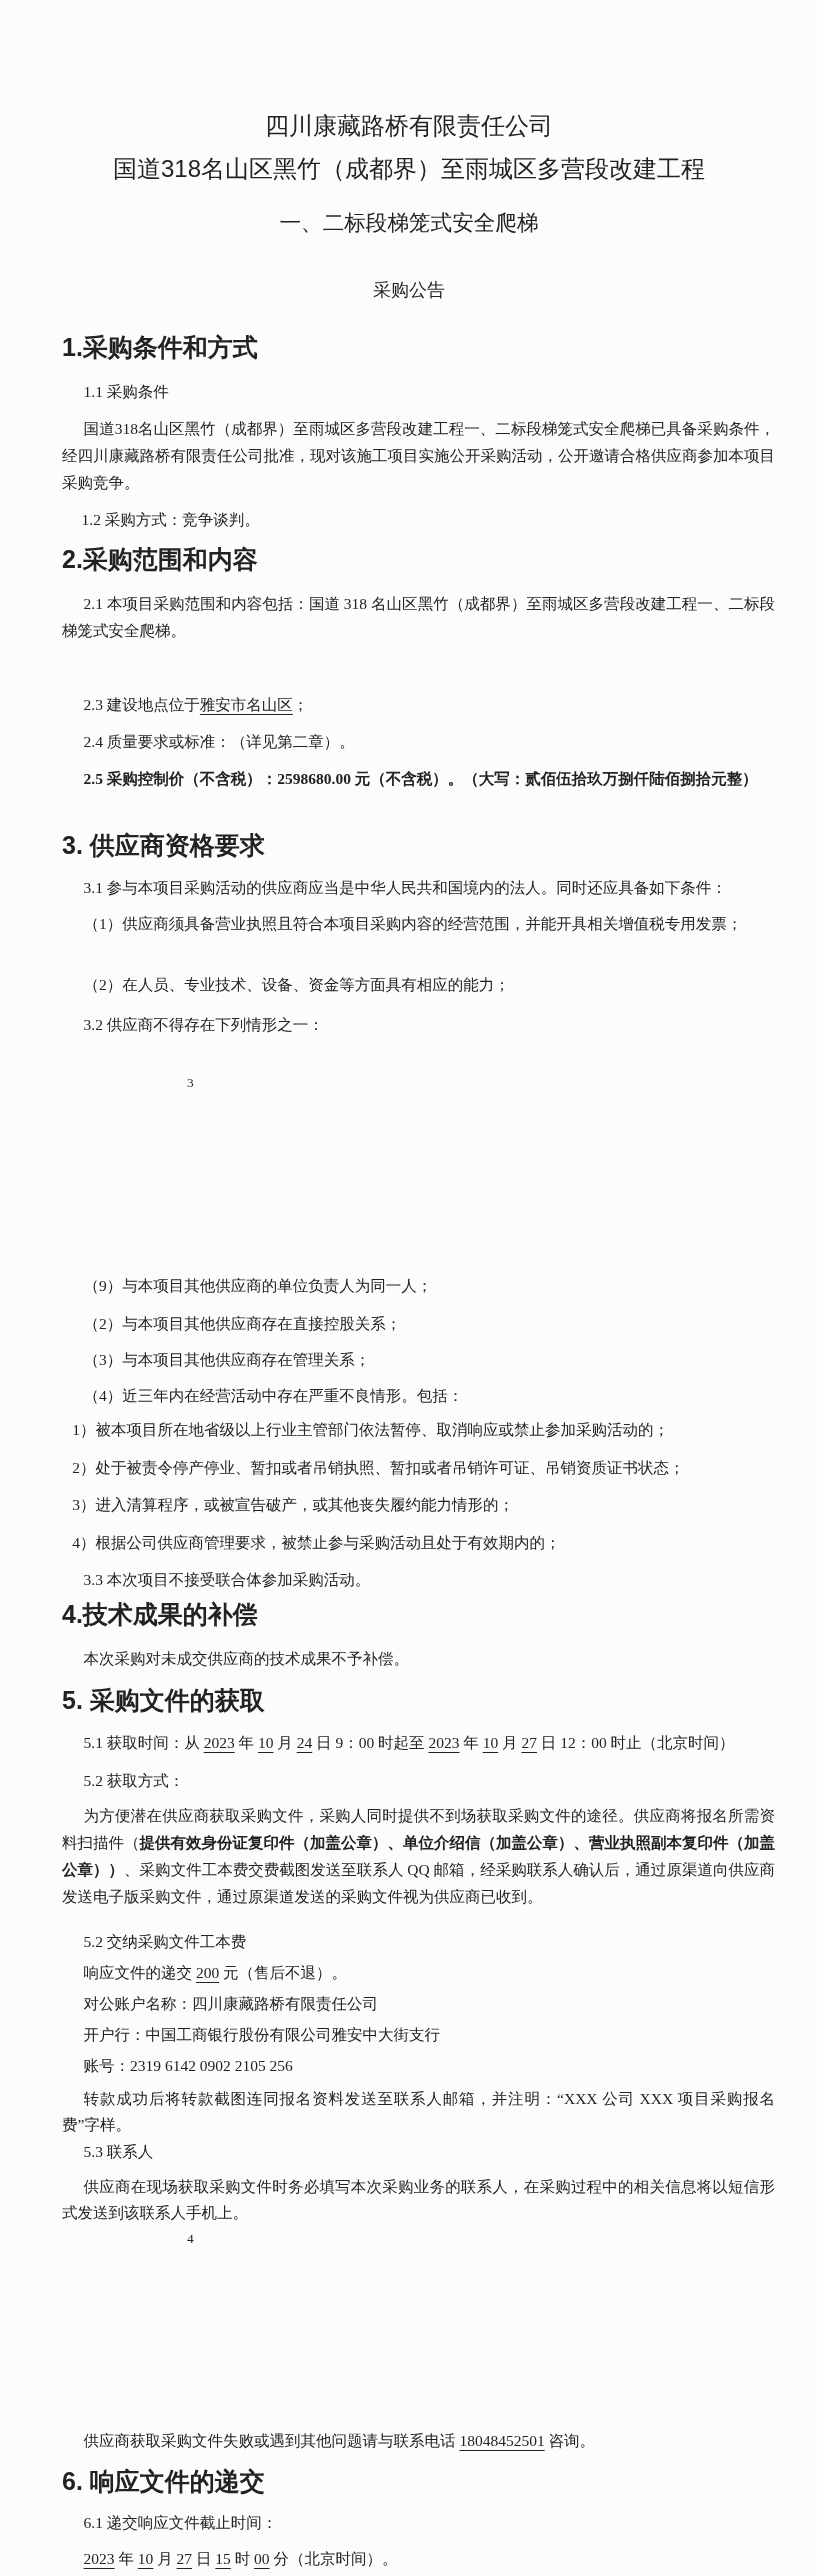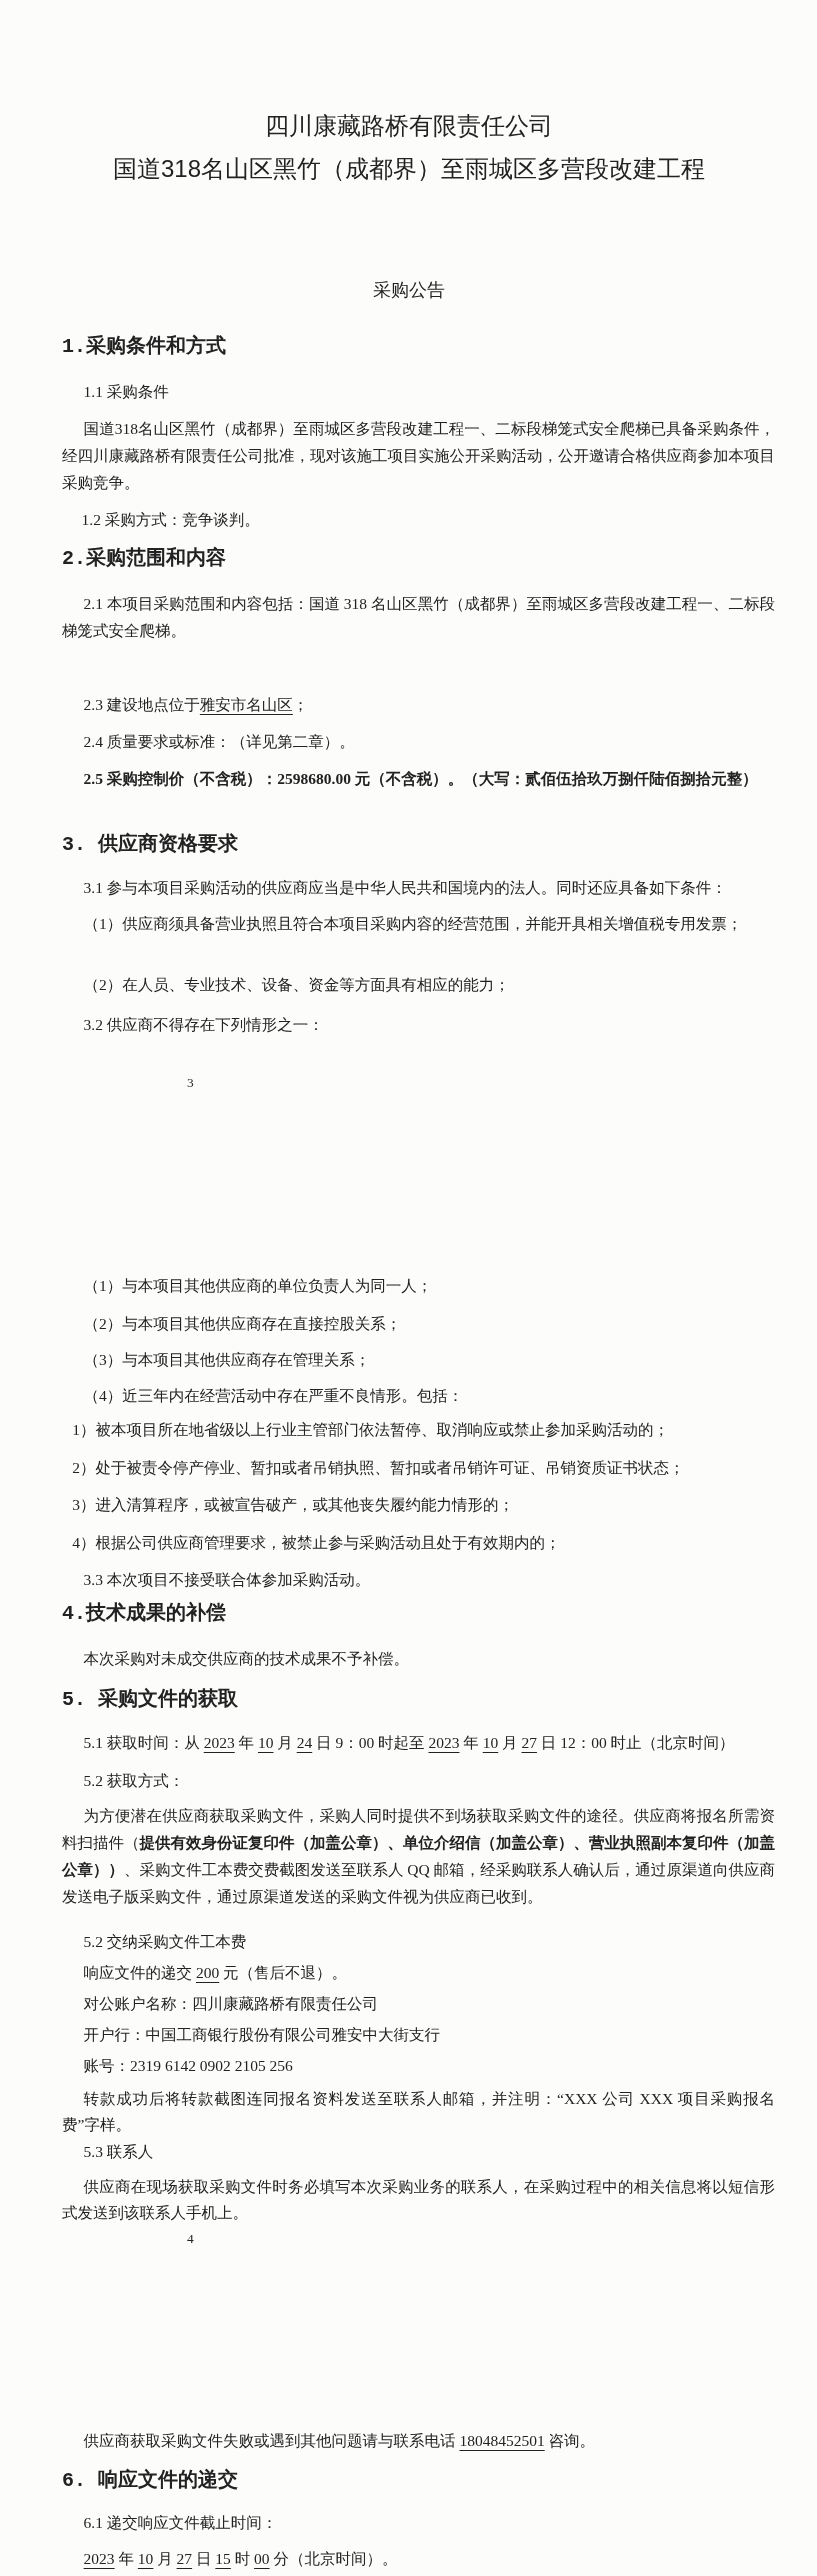--- a/index.html
+++ b/index.html
@@ -20,64 +20,65 @@
     white-space:normal;
   }
   .title{
     left:0;
     width:100%;
     text-align:center;
     font-family:"Liberation Sans", sans-serif;
     font-weight:normal;
   }
   .h{
-    font-family:Liberation Mono, monospace;
+    font-family:Liberation Sans, sans-serif;
     font-weight:bold;
-    font-size:20px;
+    font-size:25px;
     line-height:24px;
   }
   .ind{text-indent:21.6px;}
   .ind2{text-indent:10.3px;}
   .just{text-align:justify;}
   .b{font-weight:bold;}
   .u{
     text-decoration:underline;
     text-decoration-thickness:1px;
     text-underline-offset:3.6px;
   }
   .pagenum{font-size:13.4px;line-height:15.5px;}
 </style>
 </head>
 <body>
 
 <div class="doc">
 
   <div class="blk title" style="top:112px;font-size:24px;line-height:28px">四川康藏路桥有限责任公司</div>
   <div class="blk title" style="top:155px;font-size:24px;line-height:28px">国道318名山区黑竹（成都界）至雨城区多营段改建工程</div>
+  <div class="blk title" style="top:210px;font-size:21.6px;line-height:26px">一、二标段梯笼式安全爬梯</div>
   <div class="blk title" style="top:277px;font-size:18px;line-height:26px">采购公告</div>
 
   <div class="blk h" style="left:62px;top:335px">1.采购条件和方式</div>
   <div class="blk ind" style="left:62px;top:378px">1.1 采购条件</div>
   <div class="blk ind just" style="left:62px;top:415px;width:713px">国道318名山区黑竹（成都界）至雨城区多营段改建工程一、二标段梯笼式安全爬梯已具备采购条件，经四川康藏路桥有限责任公司批准，现对该施工项目实施公开采购活动，公开邀请合格供应商参加本项目采购竞争。</div>
   <div class="blk ind" style="left:60px;top:506px">1.2 采购方式：竞争谈判。</div>
 
   <div class="blk h" style="left:62px;top:547px">2.采购范围和内容</div>
   <div class="blk ind just" style="left:62px;top:590px;width:713px">2.1 本项目采购范围和内容包括：国道 318 名山区黑竹（成都界）至雨城区多营段改建工程一、二标段梯笼式安全爬梯。</div>
   <div class="blk ind" style="left:62px;top:691px"><span>2.3 建设地点位于</span><span class="u">雅安市名山区</span><span>；</span></div>
   <div class="blk ind" style="left:62px;top:728px">2.4 质量要求或标准：（详见第二章）。</div>
   <div class="blk ind just b" style="left:62px;top:765px;width:713px">2.5 采购控制价（不含税）：2598680.00 元（不含税）。（大写：贰佰伍拾玖万捌仟陆佰捌拾元整）</div>
 
   <div class="blk h" style="left:62px;top:833px">3. 供应商资格要求</div>
   <div class="blk ind" style="left:62px;top:874px;width:713px">3.1 参与本项目采购活动的供应商应当是中华人民共和国境内的法人。同时还应具备如下条件：</div>
   <div class="blk ind just" style="left:62px;top:910px;width:713px">（1）供应商须具备营业执照且符合本项目采购内容的经营范围，并能开具相关增值税专用发票；</div>
   <div class="blk ind" style="left:62px;top:971px">（2）在人员、专业技术、设备、资金等方面具有相应的能力；</div>
   <div class="blk ind" style="left:62px;top:1011px">3.2 供应商不得存在下列情形之一：</div>
   <div class="blk pagenum" style="left:187px;top:1075px">3</div>
 
-  <div class="blk ind" style="left:62px;top:1272px">（1）与本项目其他供应商的单位负责人为同一人；</div>
+  <div class="blk ind" style="left:62px;top:1272px">（9）与本项目其他供应商的单位负责人为同一人；</div>
   <div class="blk ind" style="left:62px;top:1310px">（2）与本项目其他供应商存在直接控股关系；</div>
   <div class="blk ind" style="left:62px;top:1346px">（3）与本项目其他供应商存在管理关系；</div>
   <div class="blk ind" style="left:62px;top:1382px">（4）近三年内在经营活动中存在严重不良情形。包括：</div>
   <div class="blk ind2" style="left:62px;top:1416px">1）被本项目所在地省级以上行业主管部门依法暂停、取消响应或禁止参加采购活动的；</div>
   <div class="blk ind2" style="left:62px;top:1454px">2）处于被责令停产停业、暂扣或者吊销执照、暂扣或者吊销许可证、吊销资质证书状态；</div>
   <div class="blk ind2" style="left:62px;top:1491px">3）进入清算程序，或被宣告破产，或其他丧失履约能力情形的；</div>
   <div class="blk ind2" style="left:62px;top:1529px">4）根据公司供应商管理要求，被禁止参与采购活动且处于有效期内的；</div>
   <div class="blk ind" style="left:62px;top:1566px">3.3 本次项目不接受联合体参加采购活动。</div>
 
   <div class="blk h" style="left:62px;top:1602px">4.技术成果的补偿</div>

